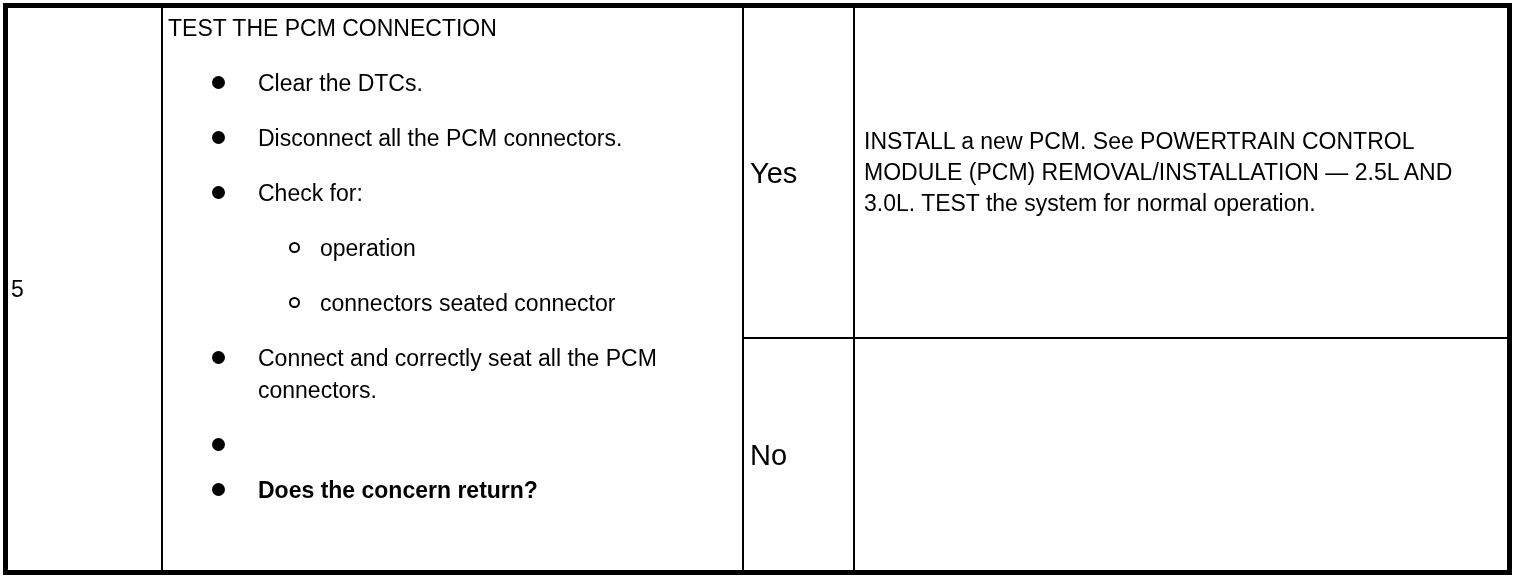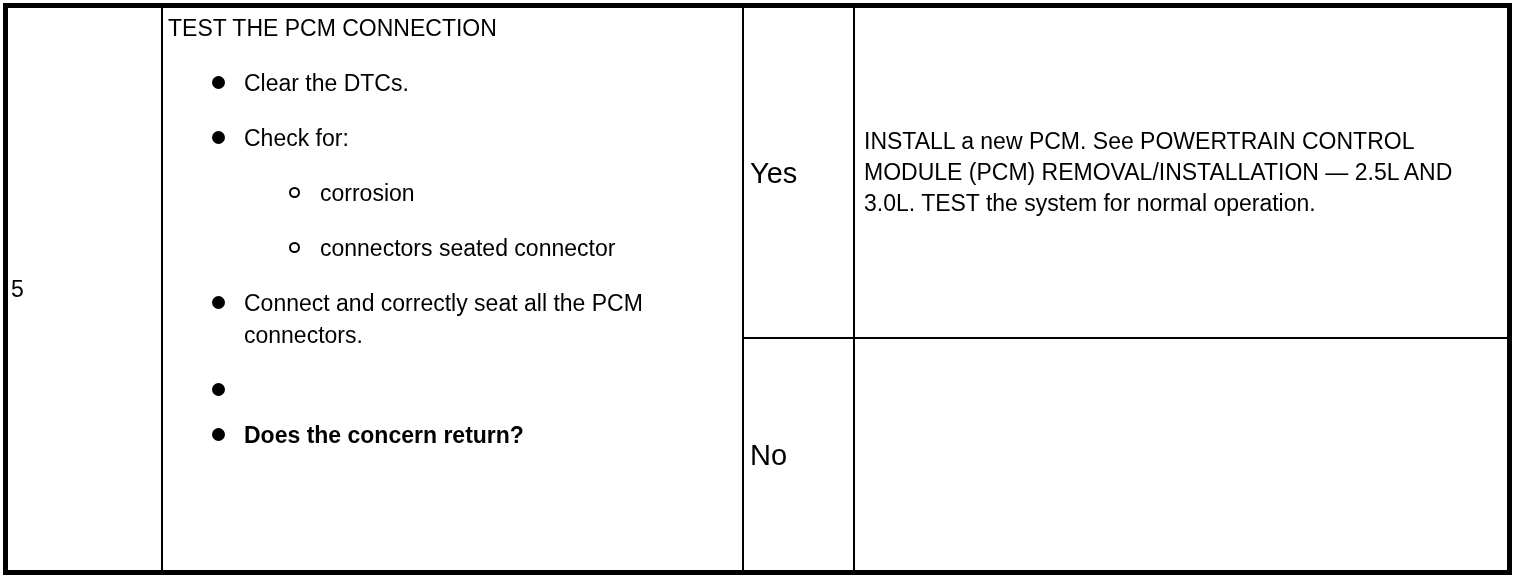--- a/index.html
+++ b/index.html
@@ -43,21 +43,21 @@
     font-size: 23px;
     line-height: 32px;
   }
   .action-title { margin-bottom: 23px; }
   .action-list { }
   .li {
     display: flex;
     align-items: flex-start;
     margin-bottom: 23px;
   }
-  .li.l1 { padding-left: 44px; }
+  .li.l1 { padding-left: 44px; gap: 14px; }
   .li.l2 { padding-left: 121px; }
   .bullet-dot {
     flex: 0 0 13px;
     width: 13px;
     height: 13px;
     border-radius: 50%;
     background: #000000;
     margin-top: 9px;
     margin-right: 19px;
   }
@@ -119,29 +119,33 @@
 
   <div class="col-action">
     <div class="action-title">TEST THE PCM CONNECTION</div>
     <div class="action-list">
 
       <div class="li l1">
         <span class="bullet-dot"></span>
         <span class="li-text">Clear the DTCs.</span>
       </div>
 
+      <div class="li l1">
+        <span class="bullet-dot"></span>
+        <span class="li-text">Disconnect all the PCM connectors.</span>
+      </div>
 
       <div class="li l1">
         <span class="bullet-dot"></span>
         <span class="li-text">Check for:</span>
       </div>
 
       <div class="li l2">
         <span class="bullet-circle"></span>
-        <span class="li-text">corrosion</span>
+        <span class="li-text">operation</span>
       </div>
 
 
       <div class="li l2">
         <span class="bullet-circle"></span>
         <span class="li-text">connectors seated connector</span>
       </div>
 
       <div class="li l1">
         <span class="bullet-dot"></span>

